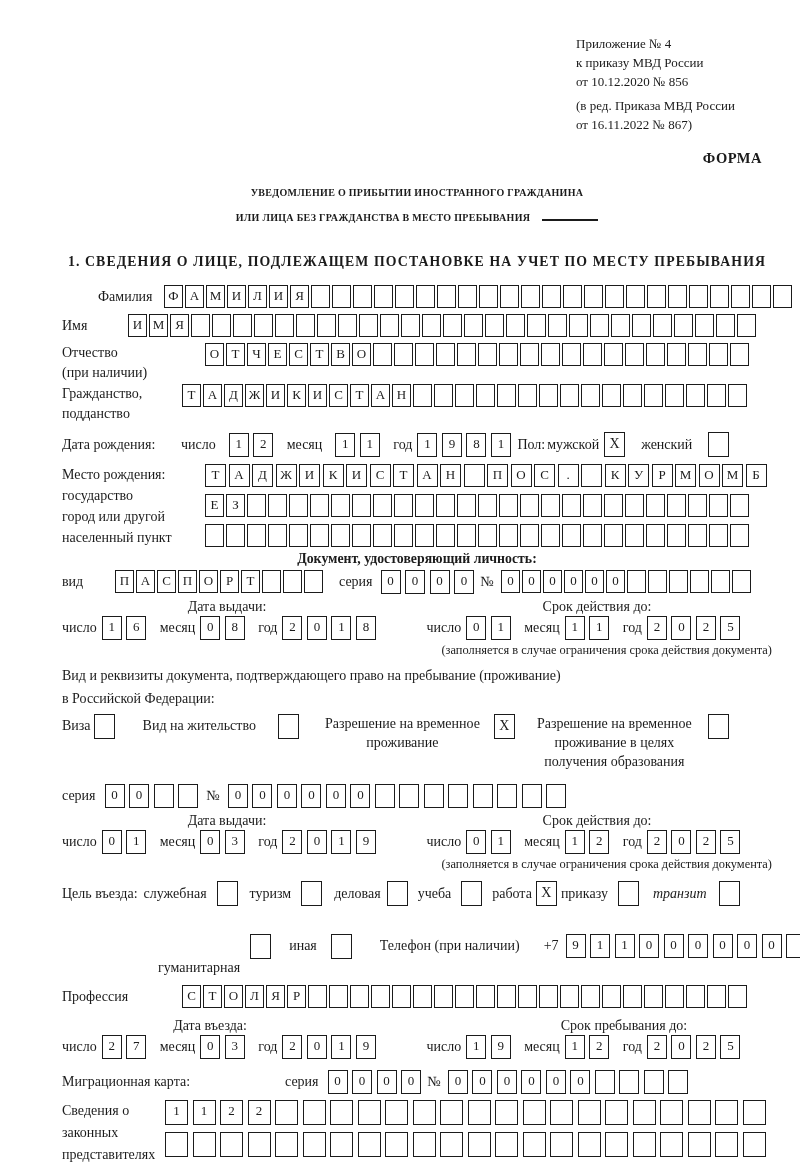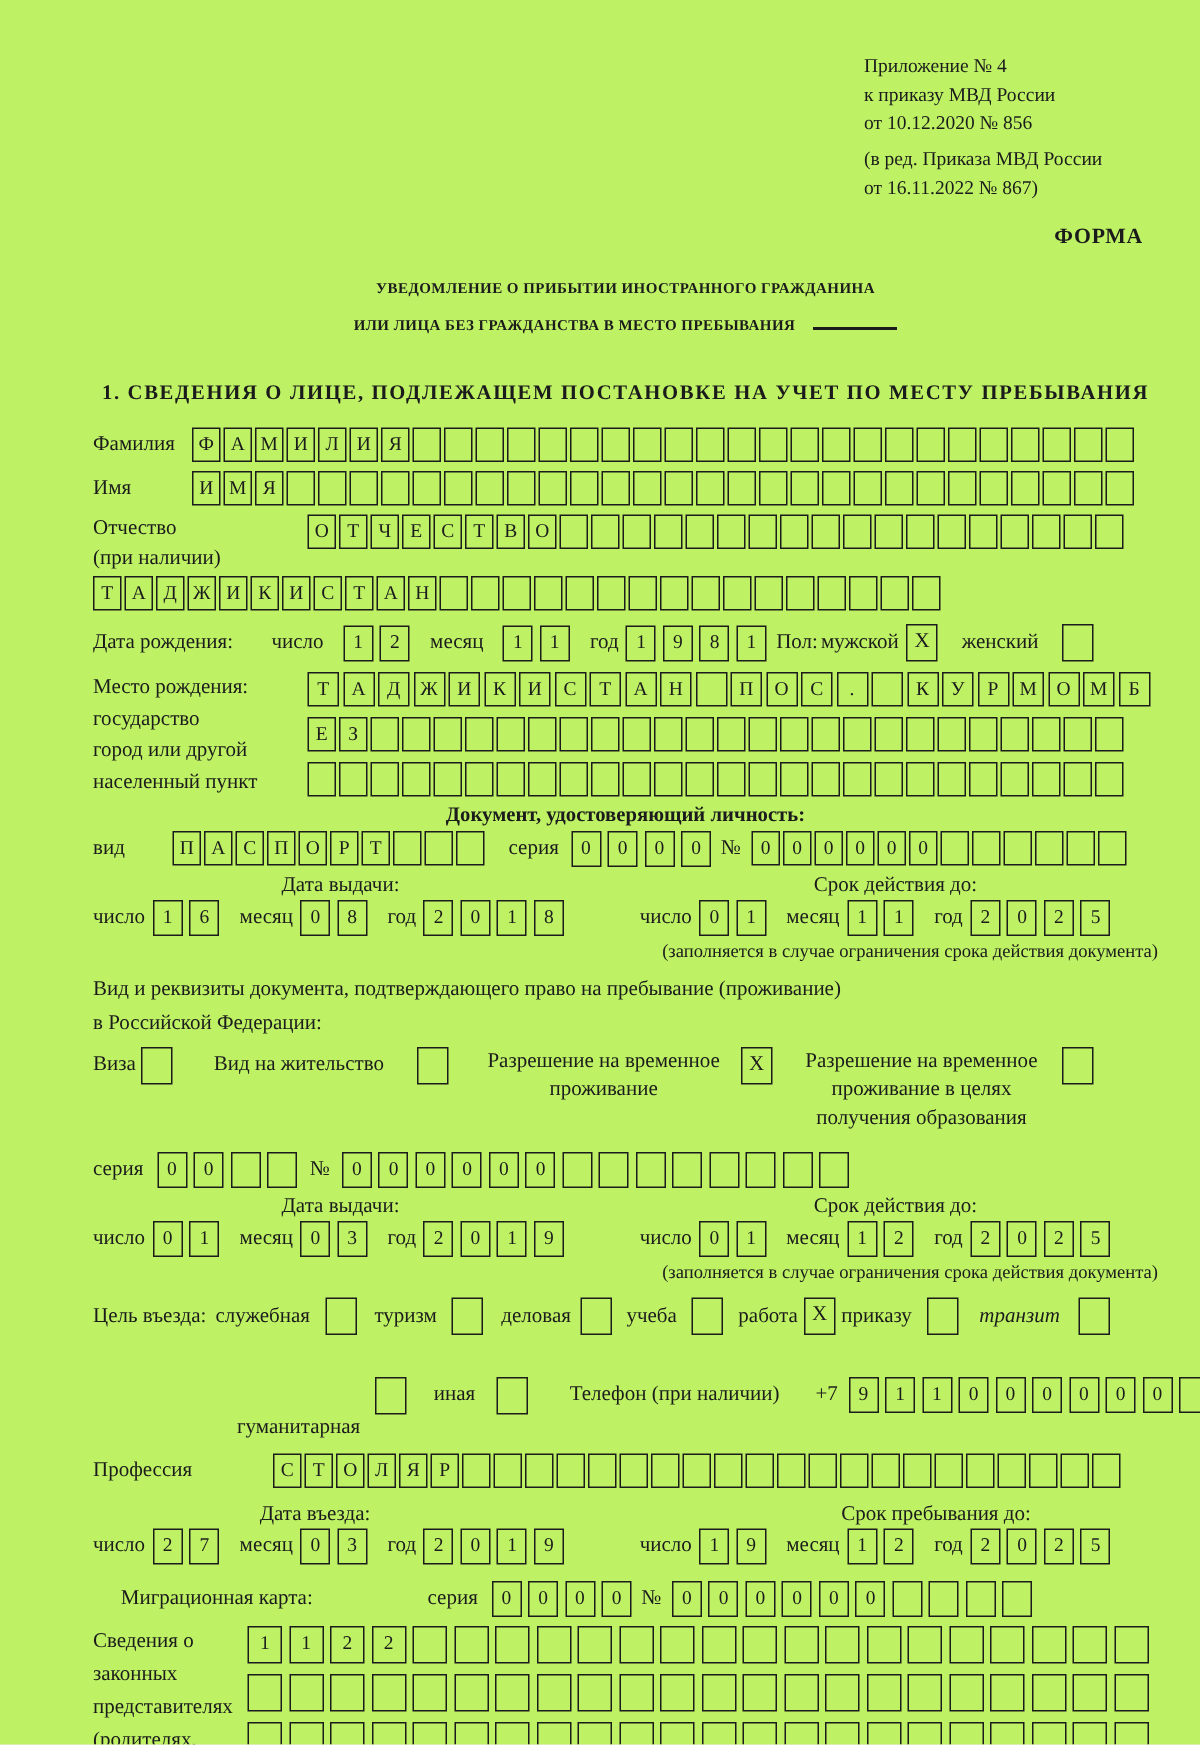--- a/index.html
+++ b/index.html
@@ -1,17 +1,17 @@
 <!DOCTYPE html>
 <html><head>
 <meta charset="utf-8">
 <style>
   html,body{margin:0;padding:0;background:#e9e9e9;}
   .page{position:relative;width:800px;height:1163px;box-sizing:border-box;
-        background:#bef264;color:#1b1b1b;padding:34px 28px 0 62px;overflow:hidden;
+        background:#ffffff;color:#1b1b1b;padding:34px 28px 0 62px;overflow:hidden;
         font-family:"Liberation Serif", serif;}
   .ref{margin-left:auto;width:196px;font-size:13px;line-height:19px;}
   .ref .gap{height:5px;}
   .forma{text-align:right;padding-right:10px;font-weight:bold;font-size:14.5px;
          letter-spacing:.5px;margin-top:16px;}
   .title{text-align:center;font-weight:bold;font-size:10px;line-height:25px;margin-top:13px;letter-spacing:.3px;}
   .t-underline{display:inline-block;width:56px;border-bottom:2px solid #1b1b1b;margin-left:12px;}
   .sech{font-weight:bold;font-size:13.8px;margin-top:24px;text-align:center;letter-spacing:1.1px;white-space:nowrap;}
   .frow{display:flex;align-items:flex-start;}
   .lbl{font-size:14px;line-height:24px;flex:none;}
@@ -50,21 +50,21 @@
 
   <div class="forma">ФОРМА</div>
 
   <div class="title">
     <div>УВЕДОМЛЕНИЕ О ПРИБЫТИИ ИНОСТРАННОГО ГРАЖДАНИНА</div>
     <div><span>ИЛИ ЛИЦА БЕЗ ГРАЖДАНСТВА В МЕСТО ПРЕБЫВАНИЯ</span><span class="t-underline"></span></div>
   </div>
 
   <div class="sech">1. СВЕДЕНИЯ О ЛИЦЕ, ПОДЛЕЖАЩЕМ ПОСТАНОВКЕ НА УЧЕТ ПО МЕСТУ ПРЕБЫВАНИЯ</div>
 
-  <div class="frow" style="margin-top:15px;">
+  <div class="frow" style="margin-top:15px;margin-left:36px;">
     <span class="lbl" style="width:66px;">Фамилия</span>
     <span class="cells">
         <span class="cell">Ф</span>
         <span class="cell">А</span>
         <span class="cell">М</span>
         <span class="cell">И</span>
         <span class="cell">Л</span>
         <span class="cell">И</span>
         <span class="cell">Я</span>
         <span class="cell"></span>
@@ -158,20 +158,24 @@
         <span class="cell"></span>
         <span class="cell"></span>
         <span class="cell"></span>
         <span class="cell"></span>
         <span class="cell"></span>
         <span class="cell"></span>
       </span>
   </div>
 
   <div class="frow" style="margin-top:2px;">
+    <span class="lblcol" style="width:120px;">
+      <div>Гражданство,</div>
+      <div>подданство</div>
+    </span>
     <span class="cells">
         <span class="cell">Т</span>
         <span class="cell">А</span>
         <span class="cell">Д</span>
         <span class="cell">Ж</span>
         <span class="cell">И</span>
         <span class="cell">К</span>
         <span class="cell">И</span>
         <span class="cell">С</span>
         <span class="cell">Т</span>
@@ -609,21 +613,21 @@
       <span class="cells sp">
           <span class="cell">2</span>
           <span class="cell">0</span>
           <span class="cell">2</span>
           <span class="cell">5</span>
         </span>
     </span>
   </div>
 
   <div class="frow" style="margin-top:11px;align-items:center;">
-    <span class="lbl" style="width:165px;text-align:center;">Миграционная карта:</span>
+    <span class="lbl" style="width:165px;">Миграционная карта:</span>
     <span class="lbl" style="margin-left:58px;">серия</span>
     <span class="cells sp" style="margin-left:9px;">
         <span class="cell">0</span>
         <span class="cell">0</span>
         <span class="cell">0</span>
         <span class="cell">0</span>
       </span>
     <span class="lbl" style="margin:0 7px 0 2px;">№</span>
     <span class="cells sp">
         <span class="cell">0</span>

